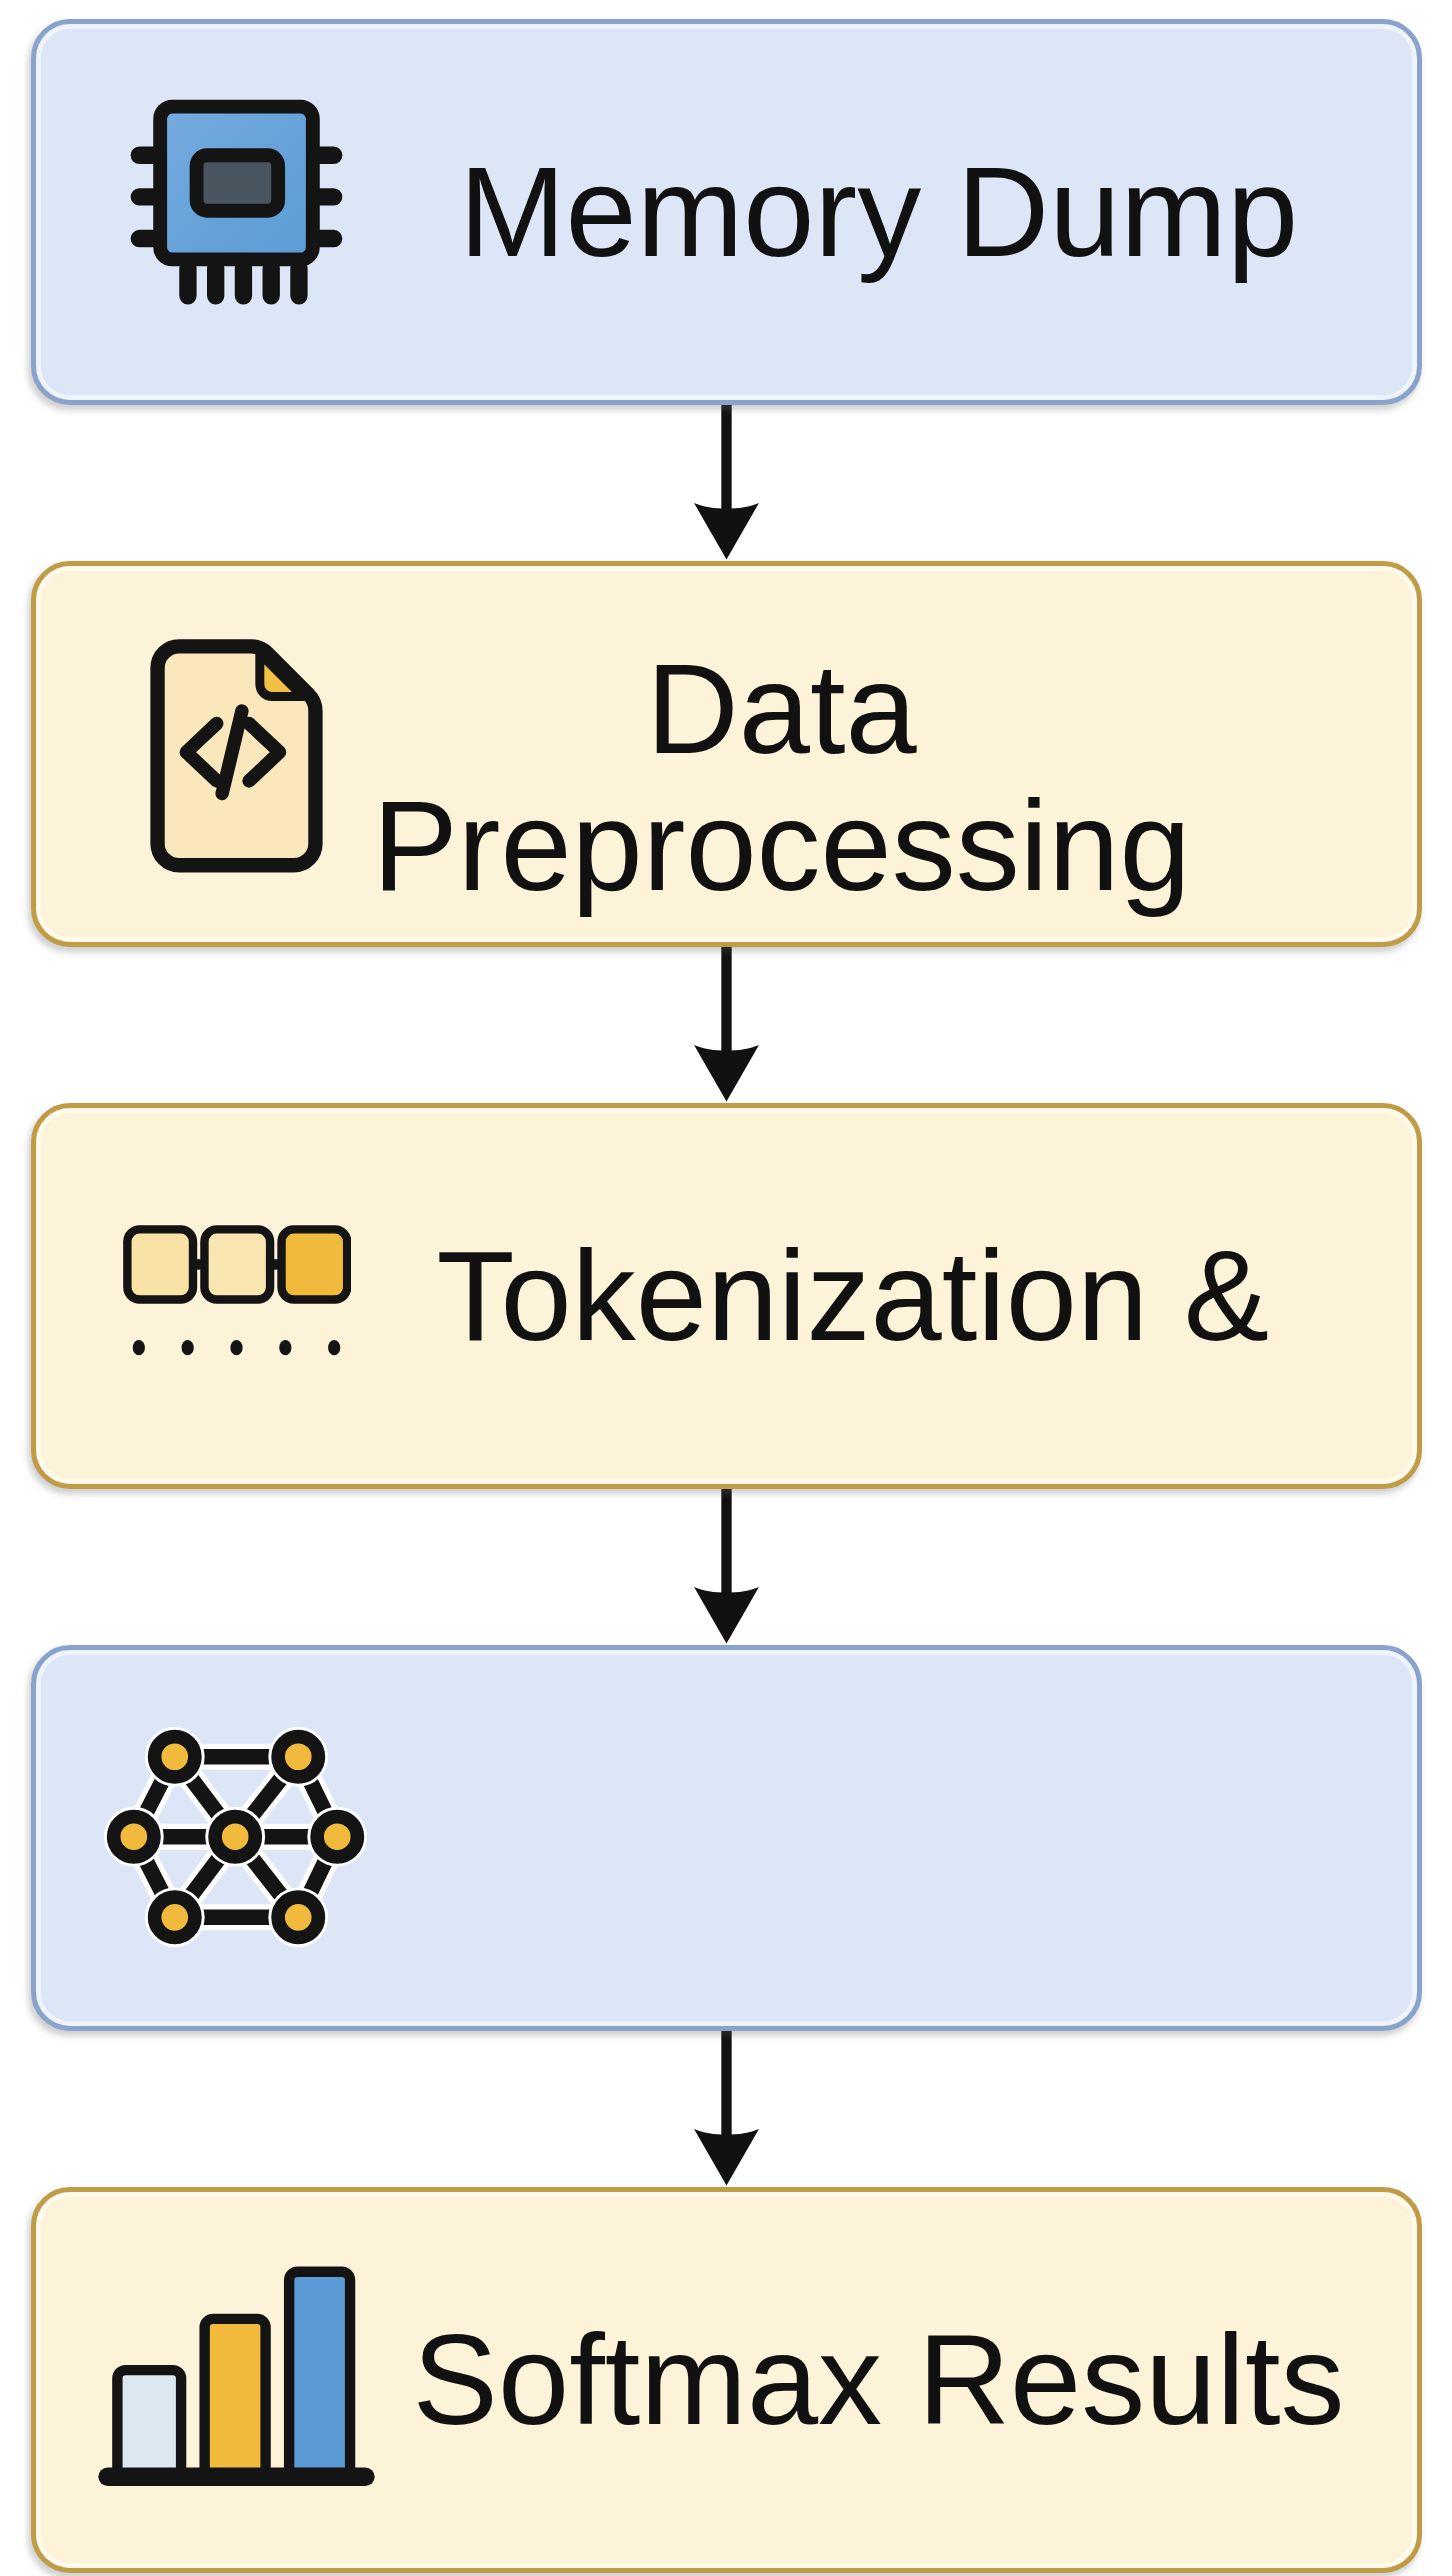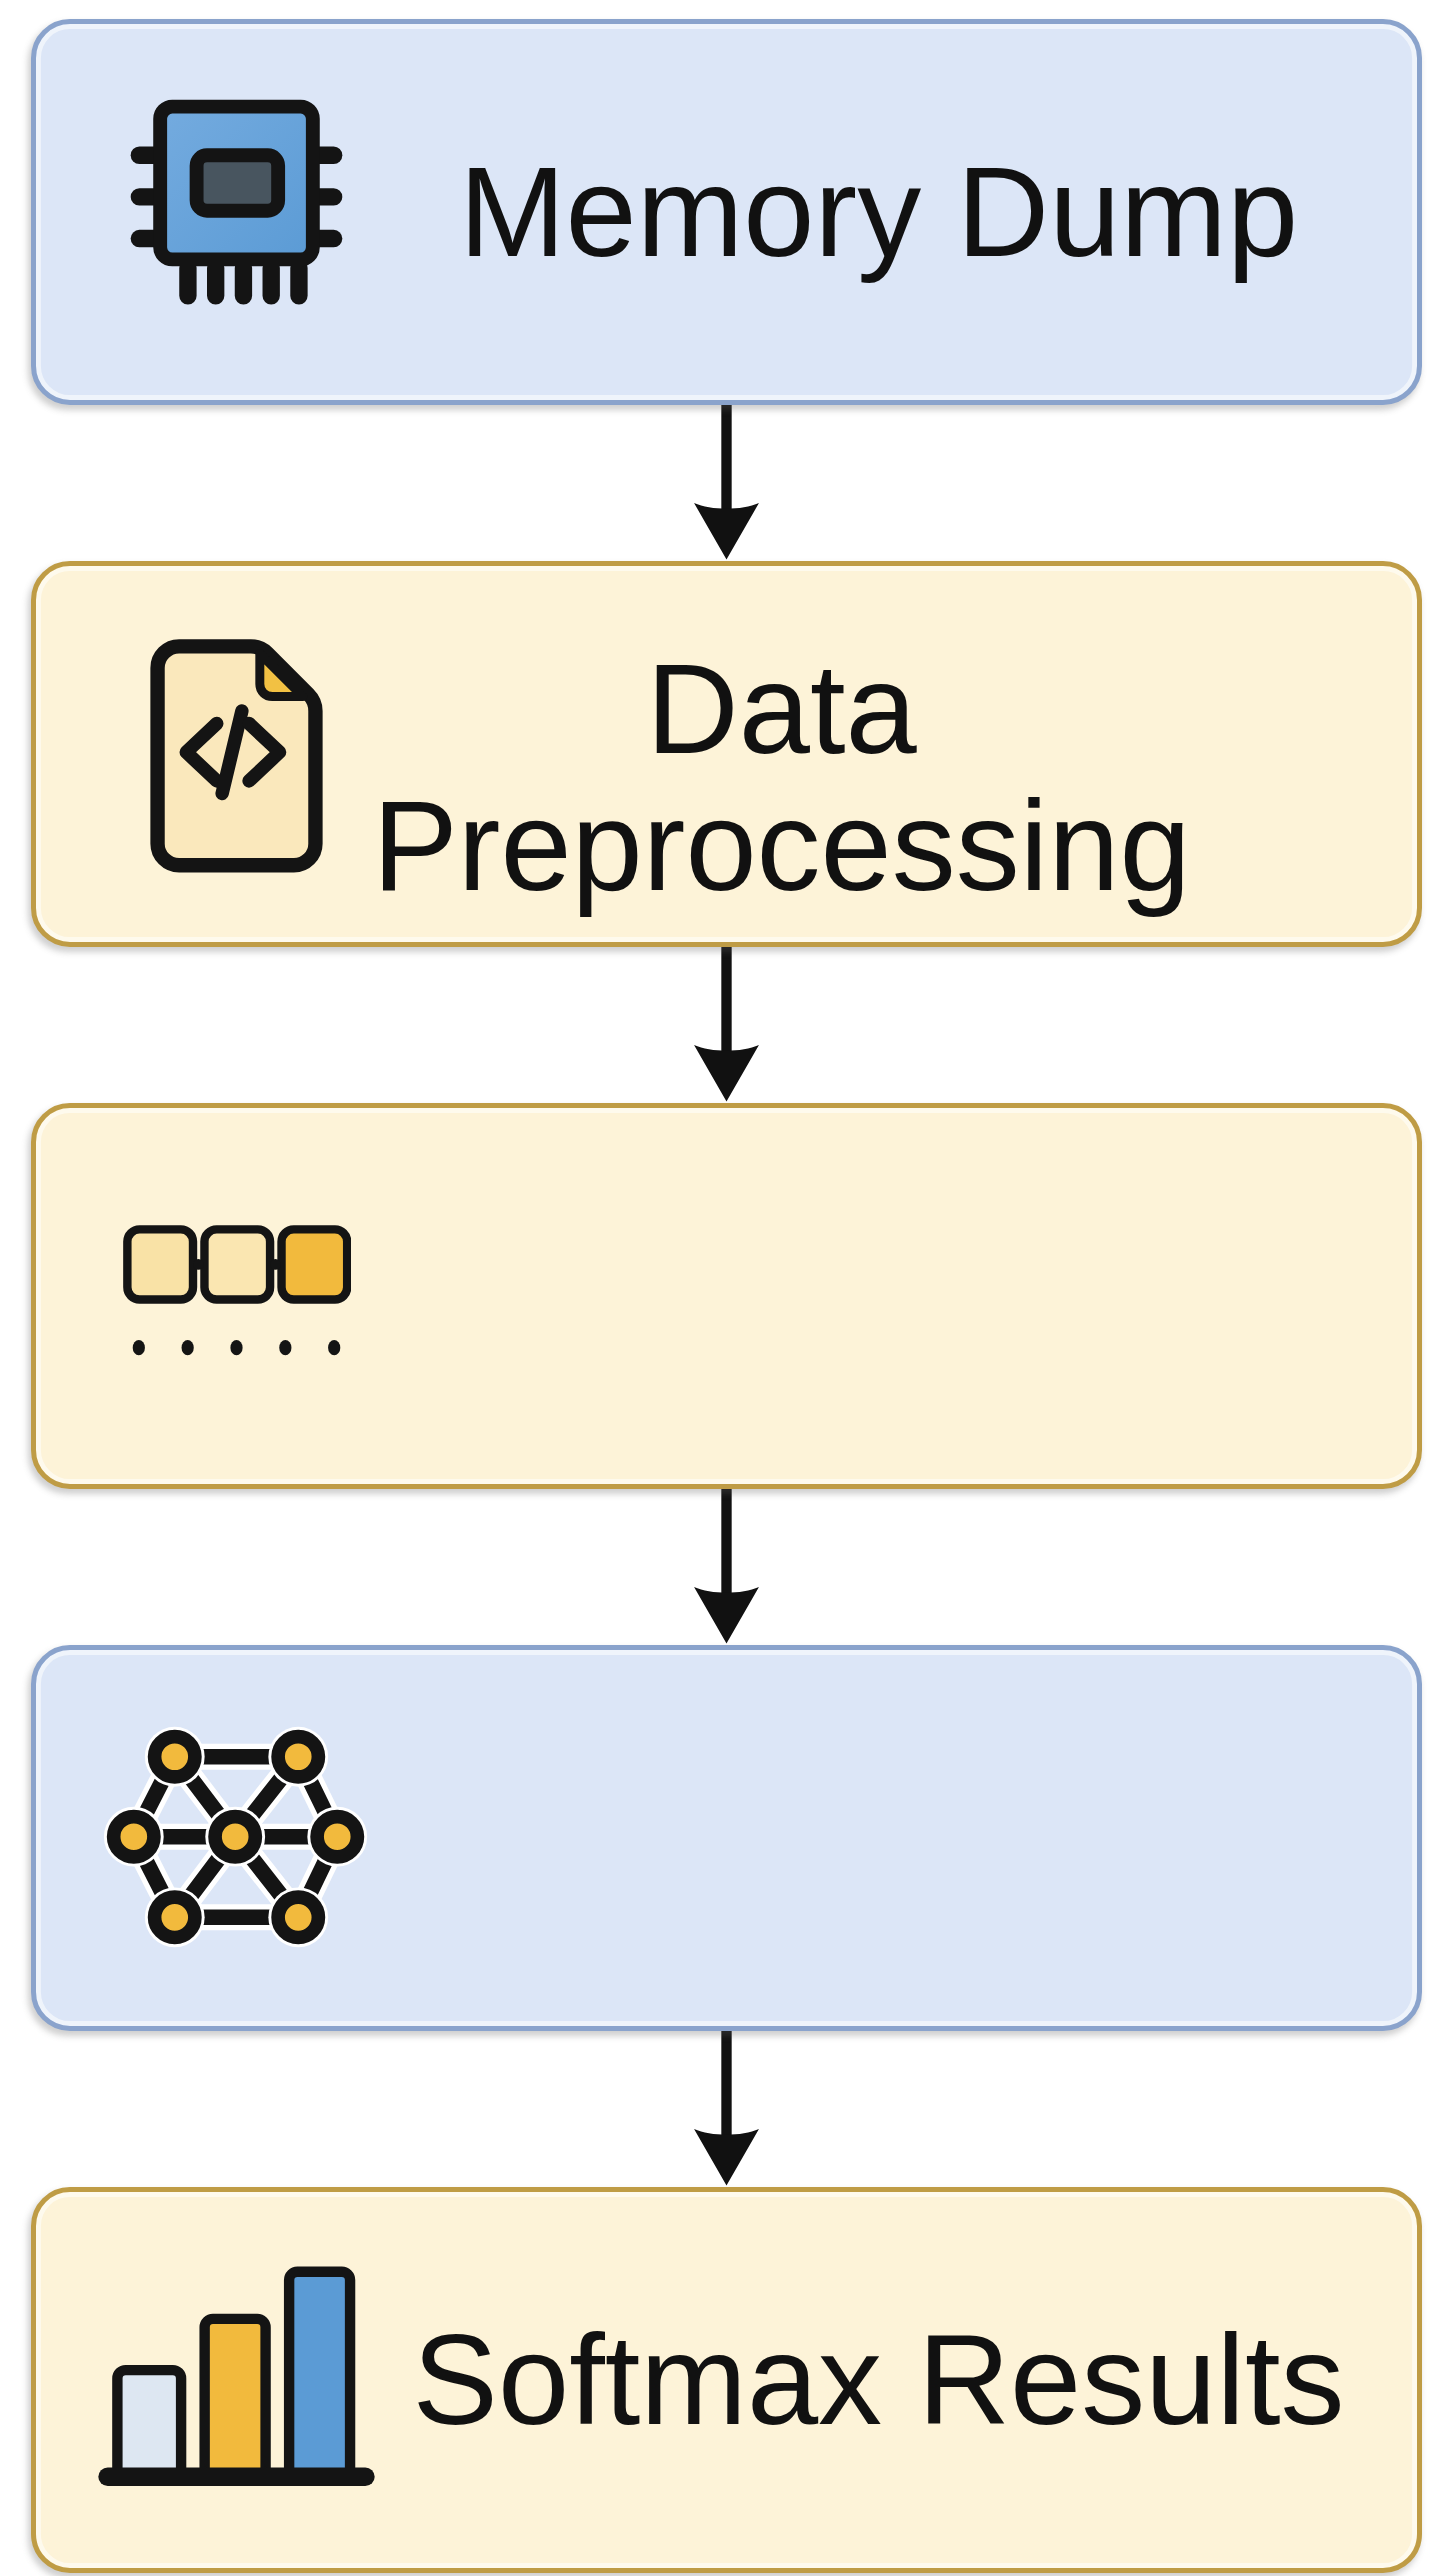--- a/index.html
+++ b/index.html
@@ -153,20 +153,21 @@
         <circle cx="100" cy="53" r="7" style="fill:var(--icon-outline)"></circle>
         <circle cx="201" cy="53" r="7" style="fill:var(--icon-outline)"></circle>
         <ellipse cx="22" cy="162" rx="8" ry="10" style="fill:var(--icon-outline)"></ellipse>
         <ellipse cx="86" cy="162" rx="8" ry="10" style="fill:var(--icon-outline)"></ellipse>
         <ellipse cx="150" cy="162" rx="8" ry="10" style="fill:var(--icon-outline)"></ellipse>
         <ellipse cx="214" cy="162" rx="8" ry="10" style="fill:var(--icon-outline)"></ellipse>
         <ellipse cx="278" cy="162" rx="8" ry="10" style="fill:var(--icon-outline)"></ellipse>
       </svg>
     </div>
     <div class="label align-left">
+      <span>Tokenization &amp;</span>
     </div>
   </section>
 
   <div class="arrow-row">
     <svg width="83" height="156" viewBox="0 0 120 226">
       <line x1="60" y1="0" x2="60" y2="152" style="stroke:var(--arrow)" stroke-width="15"></line>
       <path d="M60 224 L13 142 C38 153 82 153 107 142 Z" style="fill:var(--arrow)"></path>
     </svg>
   </div>
 

